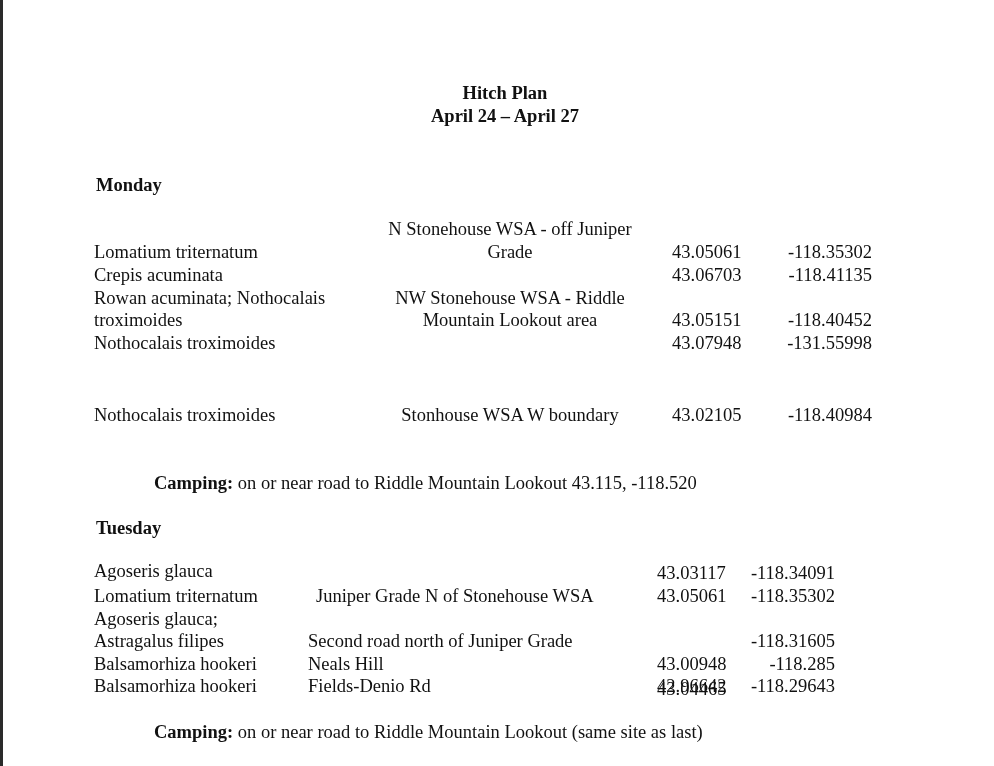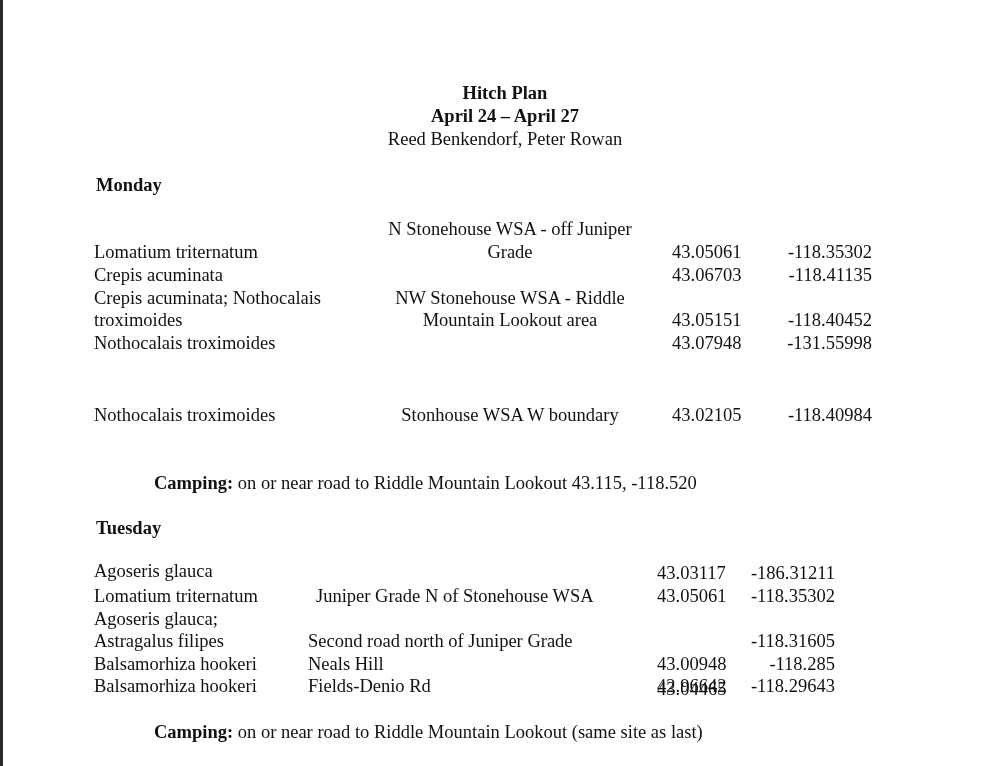--- a/index.html
+++ b/index.html
@@ -37,41 +37,40 @@
     .num { text-align: right; }
   </style>
 </head>
 <body>
 
 <div class="left-border"></div>
 
 <div class="title-block">
   <div class="bold">Hitch Plan</div>
   <div class="bold">April 24 – April 27</div>
-  <div>Reed Benkendorf, Peter Rowan</div>
 </div>
 
 <div class="abs bold" style="left:96px; top:174px;">Monday</div>
 
 <div>
   <div class="abs italic" style="left:94px; top:241px;">Lomatium triternatum</div>
   <div class="abs center" style="left:360px; width:300px; top:218px;">N Stonehouse WSA - off Juniper</div>
   <div class="abs center" style="left:360px; width:300px; top:241px;">Grade</div>
   <div class="abs" style="left:672px; top:241px;">43.05061</div>
   <div class="abs num" style="left:760px; width:112px; top:241px;">-118.35302</div>
 </div>
 
 <div>
   <div class="abs italic" style="left:94px; top:264px;">Crepis acuminata</div>
   <div class="abs" style="left:672px; top:264px;">43.06703</div>
   <div class="abs num" style="left:760px; width:112px; top:264px;">-118.41135</div>
 </div>
 
 <div>
-  <div class="abs italic" style="left:94px; top:287px;">Crepis acuminata; Nothocalais</div>
+  <div class="abs italic" style="left:94px; top:287px;">Rowan acuminata; Nothocalais</div>
   <div class="abs italic" style="left:94px; top:309px;">troximoides</div>
   <div class="abs center" style="left:360px; width:300px; top:287px;">NW Stonehouse WSA - Riddle</div>
   <div class="abs center" style="left:360px; width:300px; top:309px;">Mountain Lookout area</div>
   <div class="abs" style="left:672px; top:309px;">43.05151</div>
   <div class="abs num" style="left:760px; width:112px; top:309px;">-118.40452</div>
 </div>
 
 <div>
   <div class="abs italic" style="left:94px; top:332px;">Nothocalais troximoides</div>
   <div class="abs" style="left:672px; top:332px;">43.07948</div>
@@ -88,21 +87,21 @@
 <div class="abs" style="left:154px; top:472px;">
   <span class="bold">Camping:</span>
   <span>on or near road to Riddle Mountain Lookout 43.115, -118.520</span>
 </div>
 
 <div class="abs bold" style="left:96px; top:517px;">Tuesday</div>
 
 <div>
   <div class="abs italic" style="left:94px; top:560px;">Agoseris glauca</div>
   <div class="abs" style="left:657px; top:562px;">43.03117</div>
-  <div class="abs num" style="left:735px; width:100px; top:562px;">-186.31211</div>
+  <div class="abs num" style="left:735px; width:100px; top:562px;">-118.34091</div>
 </div>
 
 <div>
   <div class="abs italic" style="left:94px; top:585px;">Lomatium triternatum</div>
   <div class="abs" style="left:308px; top:585px;margin-left:8px;">Juniper Grade N of Stonehouse WSA</div>
   <div class="abs" style="left:657px; top:585px;">43.05061</div>
   <div class="abs num" style="left:735px; width:100px; top:585px;">-118.35302</div>
 </div>
 
 <div>

